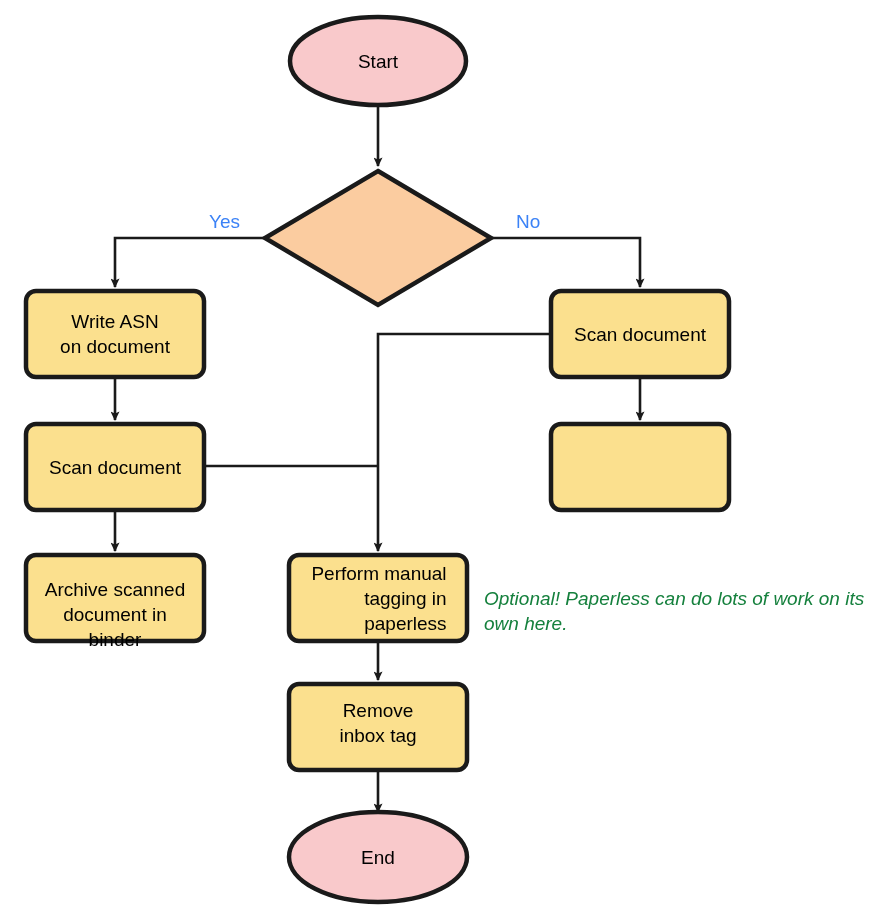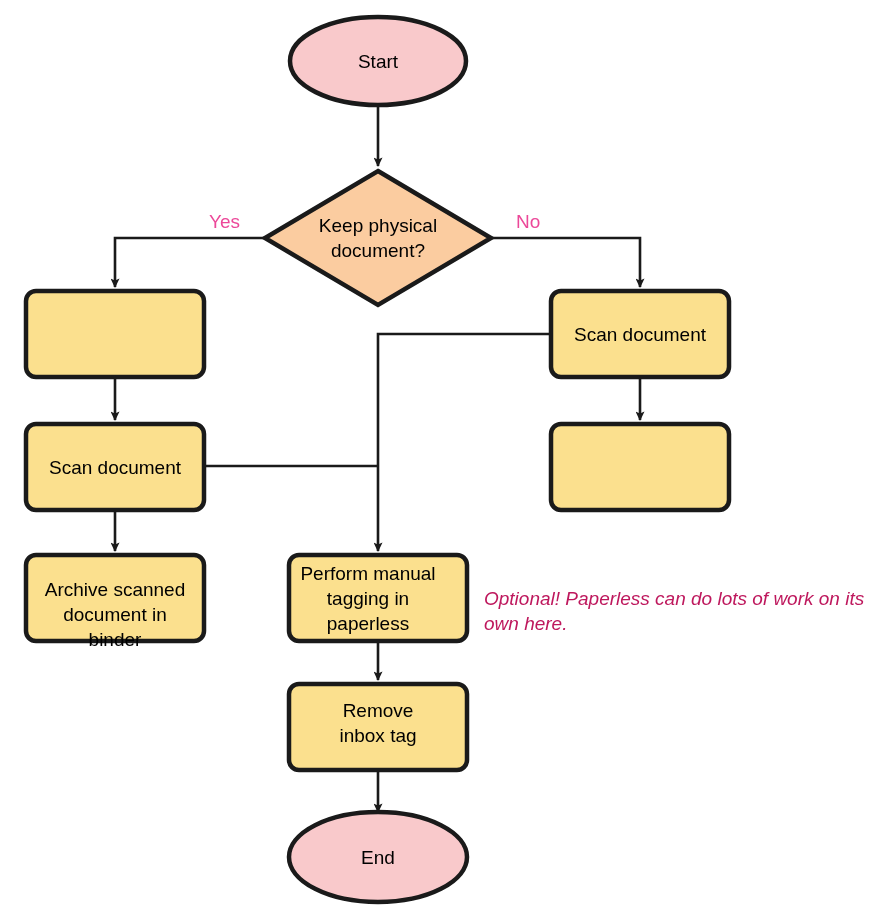--- a/index.html
+++ b/index.html
@@ -35,29 +35,29 @@
     text-align: center;
     color: #000000;
     font-family: "Liberation Sans", sans-serif;
     font-size: 19px;
     line-height: 25px;
     white-space: pre-line;
     pointer-events: none;
   }
   .edge-label {
     position: absolute;
-    color: #ec4899;
+    color: #3b82f6;
     font-family: "Liberation Sans", sans-serif;
     font-size: 19px;
     line-height: 22px;
     white-space: nowrap;
   }
   .note-text {
     position: absolute;
-    color: #be185d;
+    color: #15803d;
     font-family: "Liberation Sans", sans-serif;
     font-style: italic;
     font-size: 19px;
     line-height: 25px;
     width: 400px;
   }
 </style>
 </head>
 <body>
 
@@ -105,38 +105,38 @@
     <rect x="551" y="424" width="178" height="86" rx="10" ry="10" fill="#FBE08E" stroke="#1a1a1a" stroke-width="4.5"></rect>
 
     <rect x="289" y="555" width="178" height="86" rx="10" ry="10" fill="#FBE08E" stroke="#1a1a1a" stroke-width="4.5"></rect>
     <rect x="289" y="684" width="178" height="86" rx="10" ry="10" fill="#FBE08E" stroke="#1a1a1a" stroke-width="4.5"></rect>
 
     <ellipse cx="378" cy="857" rx="89" ry="45" fill="#F9C9CB" stroke="#1a1a1a" stroke-width="4.5"></ellipse>
   </svg>
 
   <div class="node-label" style="left:290px; top:17px; width:176px; height:88px;">Start</div>
 
-  <div class="node-label" style="left:288px; top:194px; width:180px; height:88px;">Keep physical
-document?</div>
 
   <div class="edge-label" style="left:209px; top:211px;">Yes</div>
 
   <div class="edge-label" style="left:516px; top:211px;">No</div>
 
+  <div class="node-label" style="left:26px; top:291px; width:178px; height:86px;">Write ASN
+on document</div>
 
   <div class="node-label" style="left:26px; top:424px; width:178px; height:86px;">Scan document</div>
 
   <div class="node-label" style="left:26px; top:555px; width:178px; height:86px;margin-top:16px;">Archive scanned
 document in
 binder</div>
 
   <div class="node-label" style="left:551px; top:291px; width:178px; height:86px;">Scan document</div>
 
 
-  <div class="node-label" style="left:279px; top:555px; width:178px; height:86px;">Perform manual
+  <div class="node-label" style="left:290px; top:555px; width:178px; height:86px;text-align:right;">Perform manual
 tagging in
 paperless</div>
 
   <div class="node-label" style="left:289px; top:680px; width:178px; height:86px;">Remove
 inbox tag</div>
 
   <div class="node-label" style="left:289px; top:813px; width:178px; height:88px;">End</div>
 
   <div class="note-text" style="left:484px; top:586px;">Optional! Paperless can do lots of work on its own here.</div>
 

